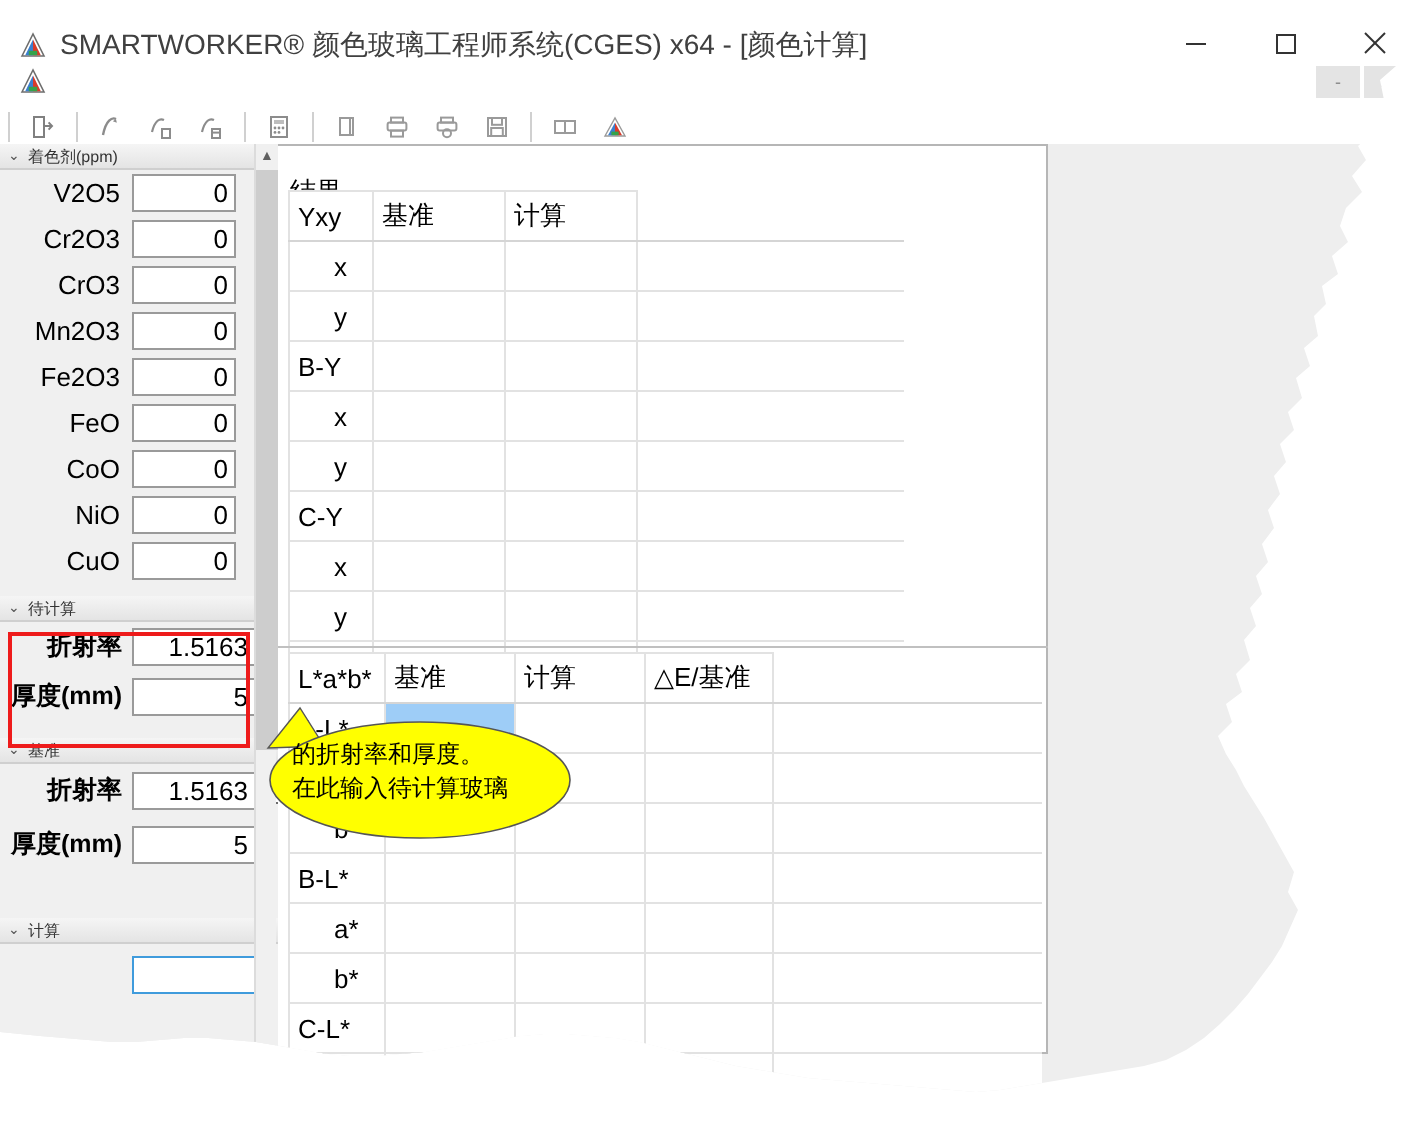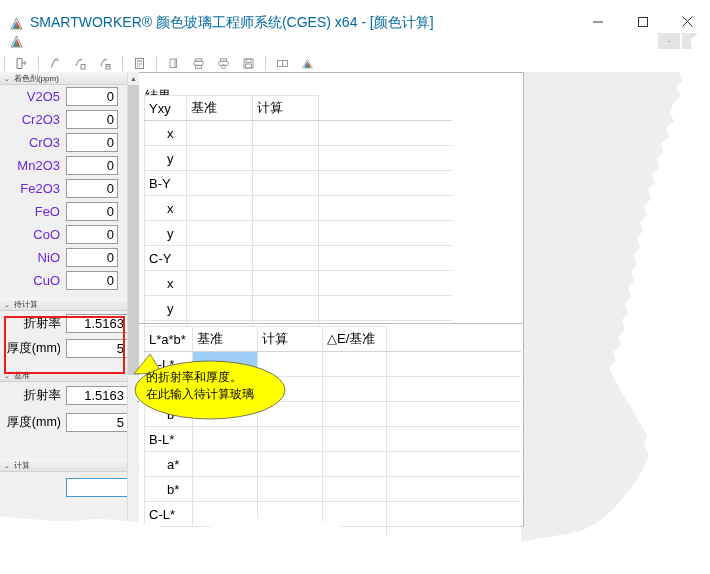--- a/index.html
+++ b/index.html
@@ -79,21 +79,21 @@
   .bg-sliver i { position:absolute; top:0; height:6px; display:block; }
 
   
   .titlebar {
     position: absolute; left: 0; top: 7px; width: 710px; height: 29px;
     background: #ffffff;
   }
   .tb-icon { position:absolute; left:10px; top:9px; width:13px; height:13px; }
   .tb-title {
     position: absolute; left: 30px; top: 7px;
-    font-size: 14px; color: #0369a1; white-space: nowrap;
+    font-size: 14px; color: #404040; white-space: nowrap;
   }
   .tb-btn {
     position: absolute; top: 0; width: 45px; height: 29px;
     display: flex; align-items: center; justify-content: center;
     color: #333; font-size: 14px;
   }
   .tb-min { right: 90px; }
   .tb-max { right: 45px; }
   .tb-close { right: 0px; }
 
@@ -143,28 +143,28 @@
   .grp-header .chev {
     position:absolute; left:4px; top:0px; font-size:7px; line-height:13px; color:#555;
   }
   .grp-body { background:#f0f0f0; }
 
   .field-row {
     display: flex; align-items: center; height: 23px; padding-left: 4px;
   }
   .field-label {
     width: 62px; text-align: right; padding-right: 6px;
-    font-size: 13px; color: #6d28d9; white-space: nowrap;
+    font-size: 13px; color: #000000; white-space: nowrap;
   }
   .field-input {
     width: 52px; height: 19px; background:#ffffff;
     border: 1px solid #9a9a9a; font-size: 13px; color:#000;
     text-align: right; padding-right: 3px; line-height: 17px;
   }
-  .field-label-sm { width:62px; text-align:right; padding-right:5px; font-size:12.5px; white-space:nowrap; }
+  .field-label-sm { width:62px; text-align:right; padding-right:5px; font-size:12.5px; white-space:nowrap;font-weight:bold; }
   .field-input-w { width: 62px; }
 
   .chk {
     width: 13px; height: 13px; background:#fff; border:1px solid #6d6d6d;
     margin-left: 4px; flex: 0 0 auto;
   }
   .chk-lbl { font-size: 12.5px; margin-left: 3px; white-space: nowrap; }
 
   .btn-spec {
     display:block; margin: 8px auto 0 auto; width: 86px; height: 24px;

